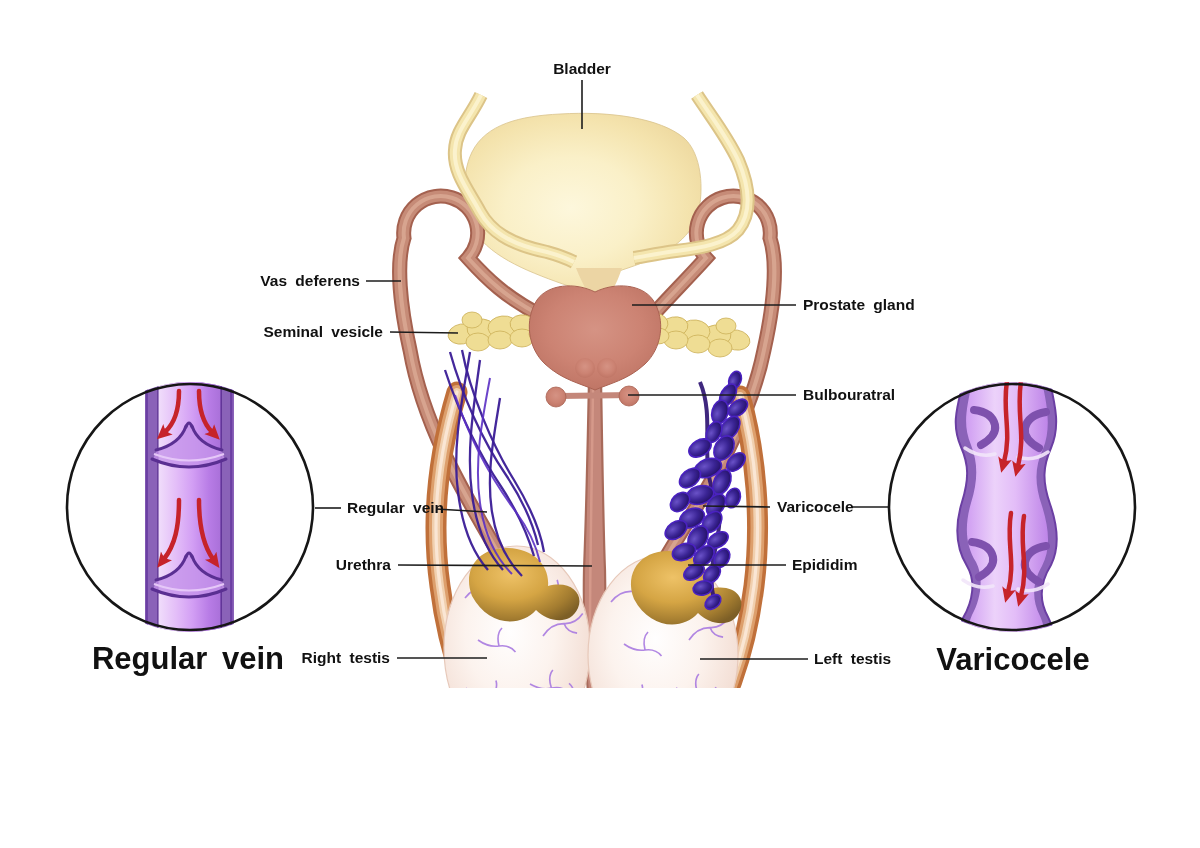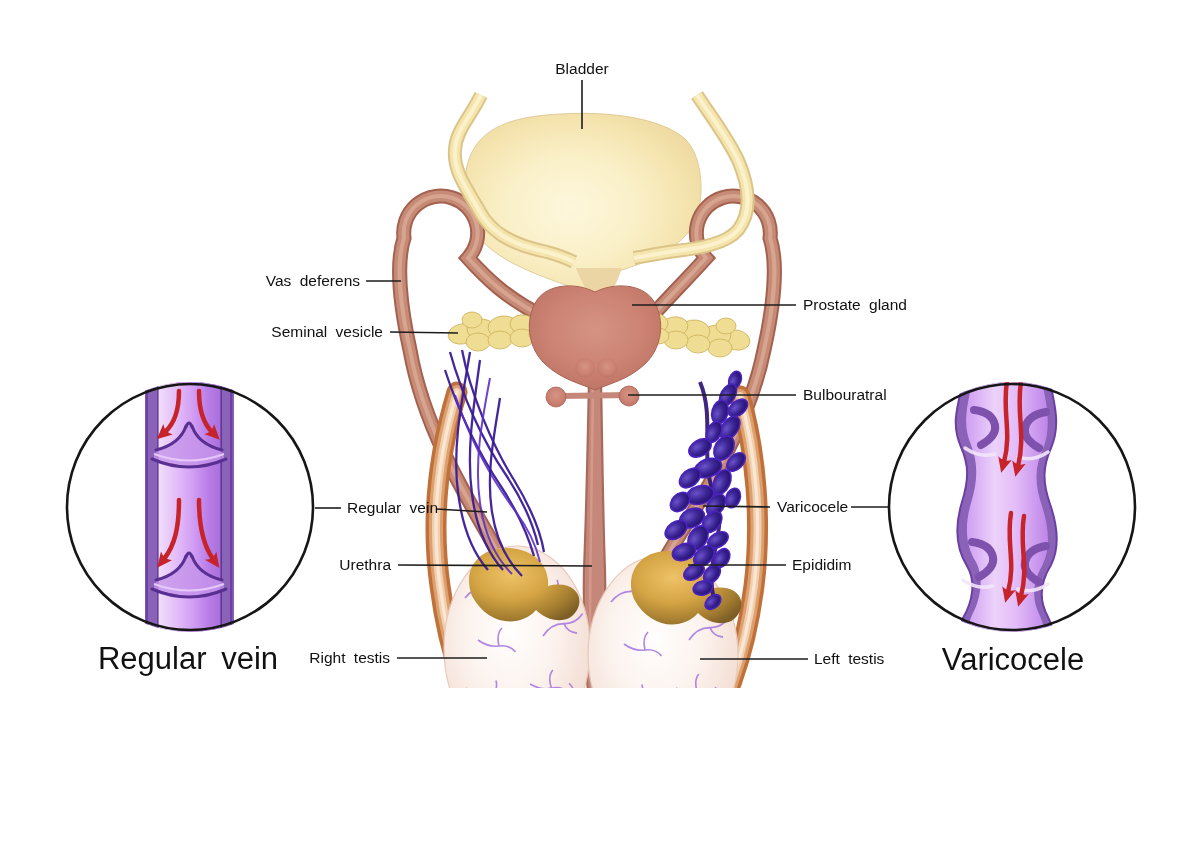--- a/index.html
+++ b/index.html
@@ -1,20 +1,21 @@
 <!DOCTYPE html>
 <html style="--background: #ffffff; --label_text: #111111; --leader_line: #1c1c1c; --inset_ring: #161616; --bladder: #f7e9bd; --ureter: #f4e5ad; --duct: #c68b77; --prostate: #c98271; --seminal_vesicle: #efdd94; --scrotum_edge: #c0703a; --testis: #f6e3da; --testis_vein: #a87ae0; --epididymis: #c89a3e; --plexus: #3a1c96; --varicocele_grape: #2a1070; --vein_wall: #8a62b8; --vein_valve: #5a2f92; --vein_lumen: #d9a6f4; --arrow: #c6232a;"><head>
 <meta charset="utf-8">
 <style>
   html,body { margin:0; padding:0; background:#fff; }
   .stage {
     position:relative; width:1200px; height:688px;
     background:var(--background,#ffffff);
     font-family:"Liberation Sans", sans-serif;
     overflow:hidden;
+    font-weight:bold;
   }
   svg { display:block; }
   .lbl {
     font-family:"Liberation Sans", sans-serif;
     font-size:15.5px; fill:var(--label_text,#111111);
     word-spacing:4px;
   }
   .cap {
     font-family:"Liberation Sans", sans-serif;
     font-size:31px; fill:var(--label_text,#0a0a0a);

